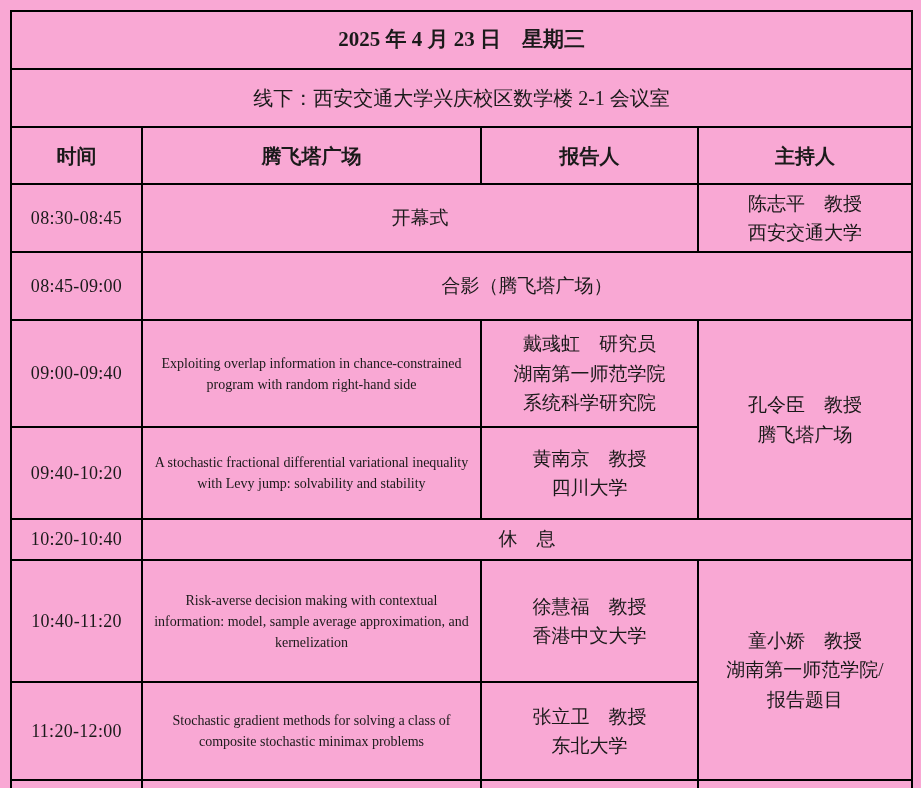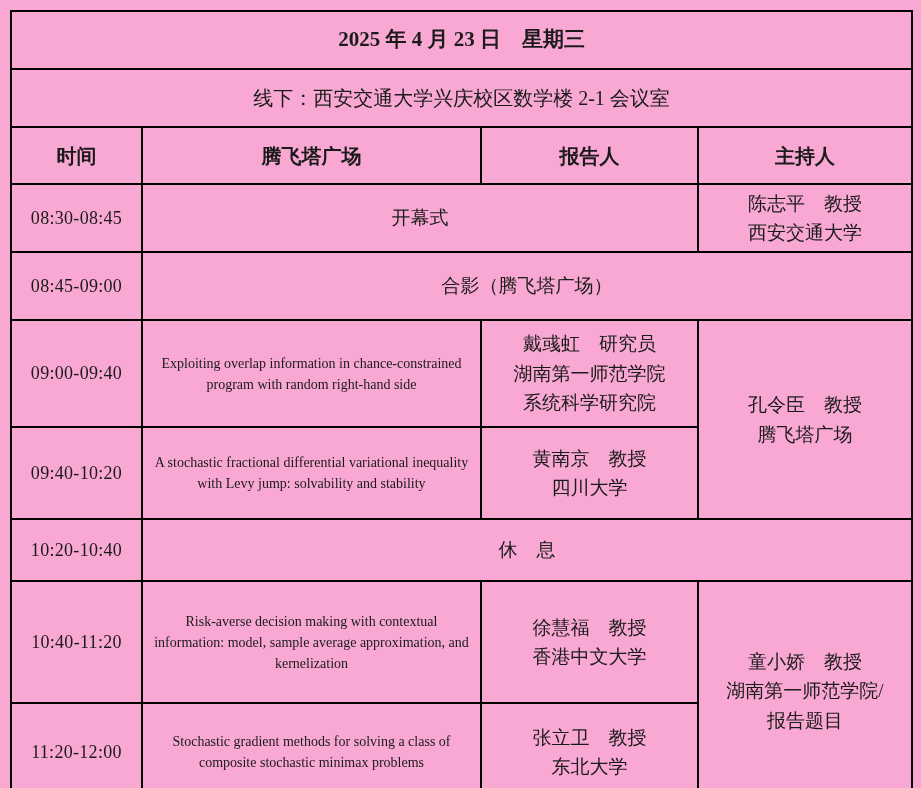--- a/index.html
+++ b/index.html
@@ -119,21 +119,21 @@
 
     <tr style="height:92px">
       <td class="time-cell">09:40-10:20</td>
       <td class="title-cell">A stochastic fractional differential variational inequality with Levy jump: solvability and stability</td>
       <td class="cjk-lines">
         <div>黄南京　教授</div>
         <div>四川大学</div>
       </td>
     </tr>
 
-    <tr style="height:62px">
+    <tr style="height:41px">
       <td class="time-cell">10:20-10:40</td>
       <td colspan="3">休　息</td>
     </tr>
 
     <tr style="height:122px">
       <td class="time-cell">10:40-11:20</td>
       <td class="title-cell">Risk-averse decision making with contextual information: model, sample average approximation, and kernelization</td>
       <td class="cjk-lines">
         <div>徐慧福　教授</div>
         <div>香港中文大学</div>

